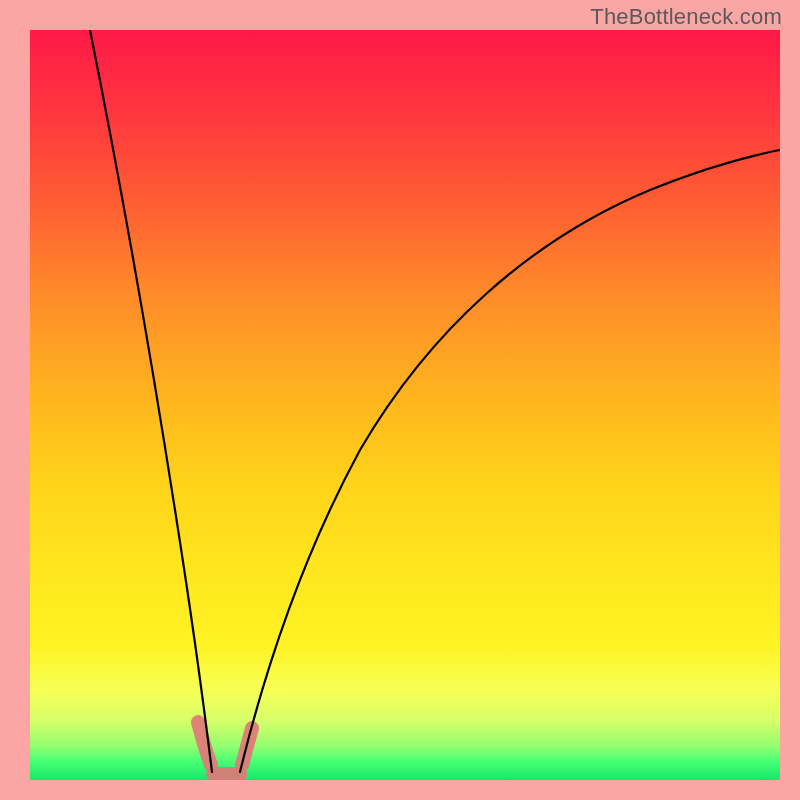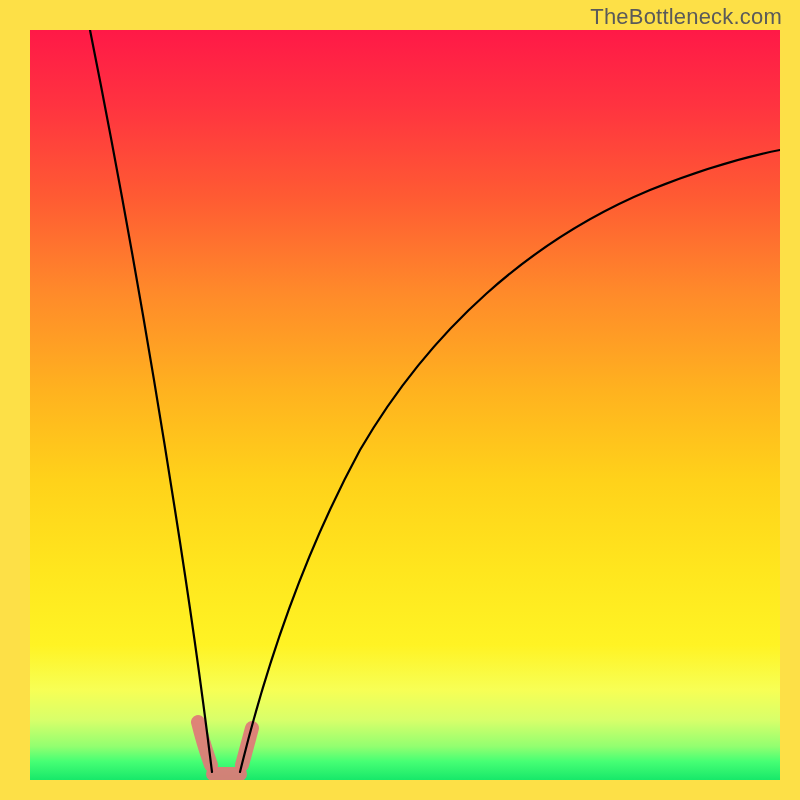--- a/index.html
+++ b/index.html
@@ -8,21 +8,21 @@
     width: 800px;
     height: 800px;
     background: #000000;
     overflow: hidden;
     font-family: Arial, Helvetica, sans-serif;
   }
   .stage {
     position: relative;
     width: 800px;
     height: 800px;
-    background: #fde047;
+    background: #fca5a5;
   }
   .plot-area {
     position: absolute;
     left: 30px;
     top: 30px;
     width: 750px;
     height: 750px;
     overflow: hidden;
   }
   .gradient-bg {

